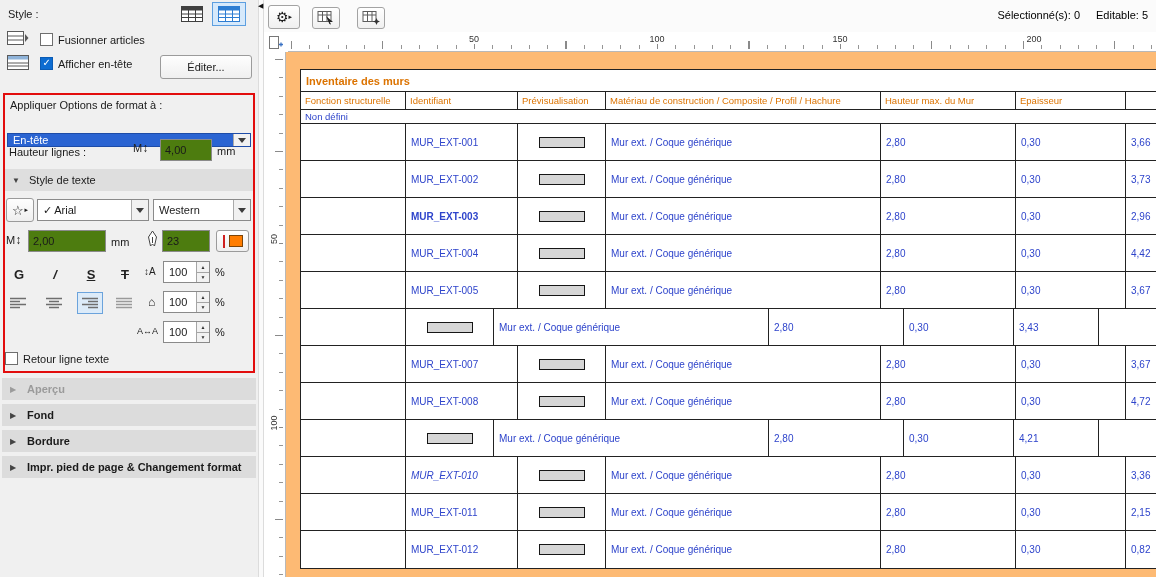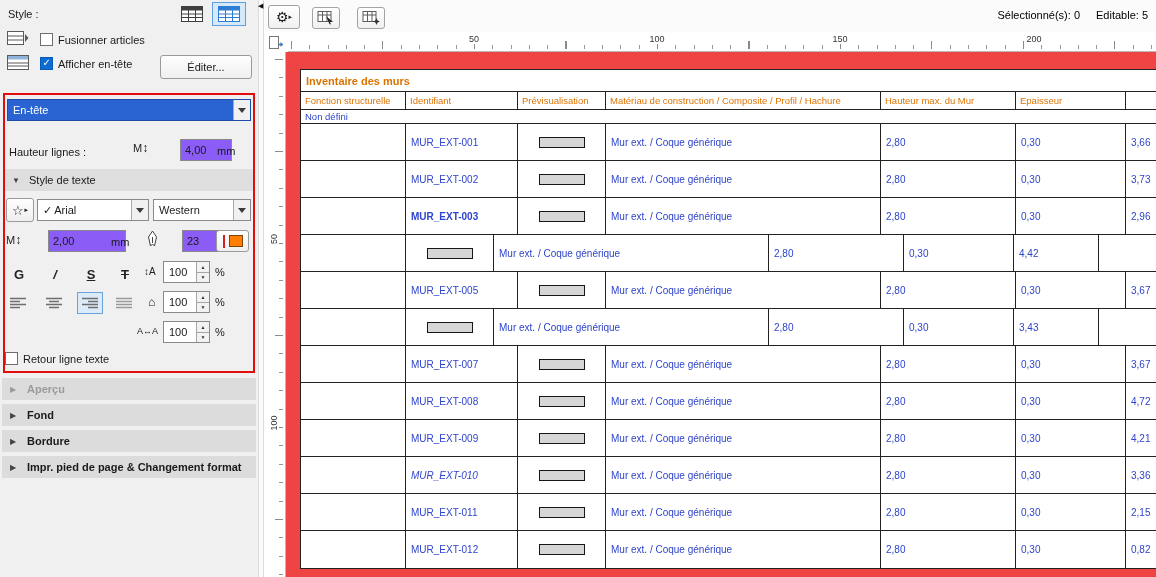--- a/index.html
+++ b/index.html
@@ -9,21 +9,21 @@
 .lbl{position:absolute;white-space:nowrap;}
 
 
 #panel{position:absolute;left:0;top:0;width:258px;height:577px;background:#f0f0f0;}
 .flatbtn{position:absolute;display:flex;align-items:center;justify-content:center;border:1px solid transparent;}
 .flatbtn.sel2{background:#d6e9fb;border:1px solid #5d9fe0;}
 .cb{position:absolute;width:13px;height:13px;border:1px solid #6e6e6e;background:#fff;}
 .cb.on{background:#0d6cd1;border-color:#0a5bb5;}
 .cb.on::after{content:"✓";position:absolute;left:1.5px;top:-1.5px;color:#fff;font-size:10px;font-weight:bold;}
 .btn{position:absolute;display:flex;align-items:center;justify-content:center;background:linear-gradient(#fefefe,#efefef);border:1px solid #9b9b9b;border-radius:3px;font-size:11px;}
-.input{position:absolute;display:flex;align-items:center;background:#8b5cf6;border:1px solid #8a8a8a;padding:0 4px;font-size:11px;margin-left:20px;}
+.input{position:absolute;display:flex;align-items:center;background:#4d7c0f;border:1px solid #8a8a8a;padding:0 4px;font-size:11px;}
 .combo{position:absolute;display:flex;align-items:center;background:#fff;border:1px solid #8a8a8a;padding:0 20px 0 5px;font-size:11px;white-space:nowrap;overflow:hidden;}
 .combo .ddz{position:absolute;right:0;top:0;bottom:0;width:17px;background:#f1f1f1;border-left:1px solid #aaa;display:flex;align-items:center;justify-content:center;}
 .combo .ddz::after{content:"";width:0;height:0;border:4px solid transparent;border-top:5px solid #3c3c3c;margin-top:5px;}
 .combo.focus{background:#2a64d2;border-color:#1d4ca8;color:#fff;}
 .secbar{position:absolute;height:22px;background:#dcdcdc;display:flex;align-items:center;gap:8px;padding-left:8px;font-weight:bold;font-size:11px;color:#1a1a1a;}
 .secbar .tri{font-size:8px;color:#444;width:9px;font-weight:normal;}
 .secbar.dis{color:#9b9b9b;}
 .secbar.dis .tri{color:#9b9b9b;}
 #redbox{position:absolute;left:3px;top:93px;width:252px;height:280px;border:2px solid #e20d0d;pointer-events:none;z-index:9;}
 .spin{position:absolute;display:flex;align-items:center;background:#fff;border:1px solid #8a8a8a;padding-left:5px;font-size:11px;}
@@ -53,21 +53,21 @@
 #cornerbtn{position:absolute;left:2px;top:33px;width:20px;height:18px;display:flex;align-items:center;justify-content:center;}
 #hruler{position:absolute;left:24px;top:32px;right:0;height:20px;background:#fff;border-bottom:1px solid #b8b8b8;}
 .hticks{position:absolute;left:3px;right:0;bottom:2px;height:4px;background:repeating-linear-gradient(to right,#969696 0 1px,transparent 1px 18.3px);}
 .hticks2{position:absolute;left:3px;right:0;bottom:2px;height:8px;background:repeating-linear-gradient(to right,#8a8a8a 0 1px,transparent 1px 91.5px);}
 .hlab{position:absolute;top:2px;transform:translateX(-50%);font-size:9px;color:#333;background:#fff;padding:0 2px;}
 #vruler{position:absolute;left:0;top:52px;width:22px;height:525px;background:#fff;border-right:1px solid #b8b8b8;}
 .vticks{position:absolute;top:7px;bottom:0;right:2px;width:4px;background:repeating-linear-gradient(to bottom,#969696 0 1px,transparent 1px 18.4px);}
 .vticks2{position:absolute;top:7px;bottom:0;right:2px;width:8px;background:repeating-linear-gradient(to bottom,#8a8a8a 0 1px,transparent 1px 92px);}
 .vlab{position:absolute;left:0;width:20px;text-align:center;transform:rotate(-90deg);font-size:9px;color:#333;background:#fff;}
 
-#canvas{position:absolute;left:22px;top:52px;right:0;bottom:0;background:#ef4444;overflow:hidden;}
+#canvas{position:absolute;left:22px;top:52px;right:0;bottom:0;background:#fdba74;overflow:hidden;}
 #schedule{position:absolute;left:14px;top:17px;width:912px;border:1px solid #222;background:#fff;}
 #title-row{height:22px;display:flex;align-items:center;padding-left:5px;border-bottom:1px solid #222;}
 #title-row span{color:#dc7300;font-weight:bold;font-size:11px;}
 #hdr-row{display:flex;height:18px;border-bottom:1px solid #222;}
 .hc{border-right:1px solid #222;font-size:9.5px;color:#dc7300;padding:3px 0 0 4px;white-space:nowrap;overflow:hidden;}
 #group-row{height:14px;display:flex;align-items:center;padding-left:4px;border-bottom:1px solid #222;font-size:9.5px;color:#2e44cb;}
 .trow{display:flex;height:37px;border-bottom:1px solid #222;}
 .trow:last-child{border-bottom:none;}
 .tc{border-right:1px solid #222;display:flex;align-items:center;padding:0 0 0 5px;font-size:10px;color:#2e44cb;white-space:nowrap;overflow:hidden;}
 .tc.center{justify-content:center;padding:0;}
@@ -108,21 +108,21 @@
       <rect x="1" y="1" width="20" height="3.5" fill="#8fb3d9"></rect>
       <path d="M1 8h20M1 11h20" stroke="#5a5a5a" fill="none"></path>
     </svg>
   <span class="cb on" style="left:40px;top:57px"></span>
   <span class="lbl" style="left:58px;top:58px">Afficher en-tête</span>
   <div class="btn" style="left:160px;top:55px;width:92px;height:24px">Éditer...</div>
 
   <div id="redbox"></div>
 
   <span class="lbl" style="left:10px;top:99px">Appliquer Options de format à :</span>
-  <div class="combo focus" style="left:7px;top:99px;width:244px;height:22px">
+  <div class="combo focus" style="left:7px;top:133px;width:244px;height:14px">
     <span>En-tête</span>
     <span class="ddz"></span>
   </div>
 
   <span class="lbl" style="left:9px;top:146px">Hauteur lignes :</span>
   <span class="micon" style="left:133px;top:141px">
       <span>M</span>
       <b>↕</b>
     </span>
   <div class="input" style="left:160px;top:139px;width:52px;height:22px">4,00</div>
@@ -335,20 +335,21 @@
             <div class="tc center" style="width: 88px;">
               <div class="wallprev"></div>
             </div>
             <div class="tc" style="width: 275px;">Mur ext. / Coque générique</div>
             <div class="tc" style="width: 135px;">2,80</div>
             <div class="tc" style="width: 110px;">0,30</div>
             <div class="tc" style="width: 85px;">2,96</div>
           </div>
           <div class="trow">
             <div class="tc" style="width: 105px;"></div>
+            <div class="tc" style="width: 112px;">MUR_EXT-004</div>
             <div class="tc center" style="width: 88px;">
               <div class="wallprev"></div>
             </div>
             <div class="tc" style="width: 275px;">Mur ext. / Coque générique</div>
             <div class="tc" style="width: 135px;">2,80</div>
             <div class="tc" style="width: 110px;">0,30</div>
             <div class="tc" style="width: 85px;">4,42</div>
           </div>
           <div class="trow">
             <div class="tc" style="width: 105px;"></div>
@@ -388,21 +389,20 @@
             <div class="tc center" style="width: 88px;">
               <div class="wallprev"></div>
             </div>
             <div class="tc" style="width: 275px;">Mur ext. / Coque générique</div>
             <div class="tc" style="width: 135px;">2,80</div>
             <div class="tc" style="width: 110px;">0,30</div>
             <div class="tc" style="width: 85px;">4,72</div>
           </div>
           <div class="trow">
             <div class="tc" style="width: 105px;"></div>
-            <div class="tc" style="width: 112px;">MUR_EXT-009</div>
             <div class="tc center" style="width: 88px;">
               <div class="wallprev"></div>
             </div>
             <div class="tc" style="width: 275px;">Mur ext. / Coque générique</div>
             <div class="tc" style="width: 135px;">2,80</div>
             <div class="tc" style="width: 110px;">0,30</div>
             <div class="tc" style="width: 85px;">4,21</div>
           </div>
           <div class="trow">
             <div class="tc" style="width: 105px;"></div>

